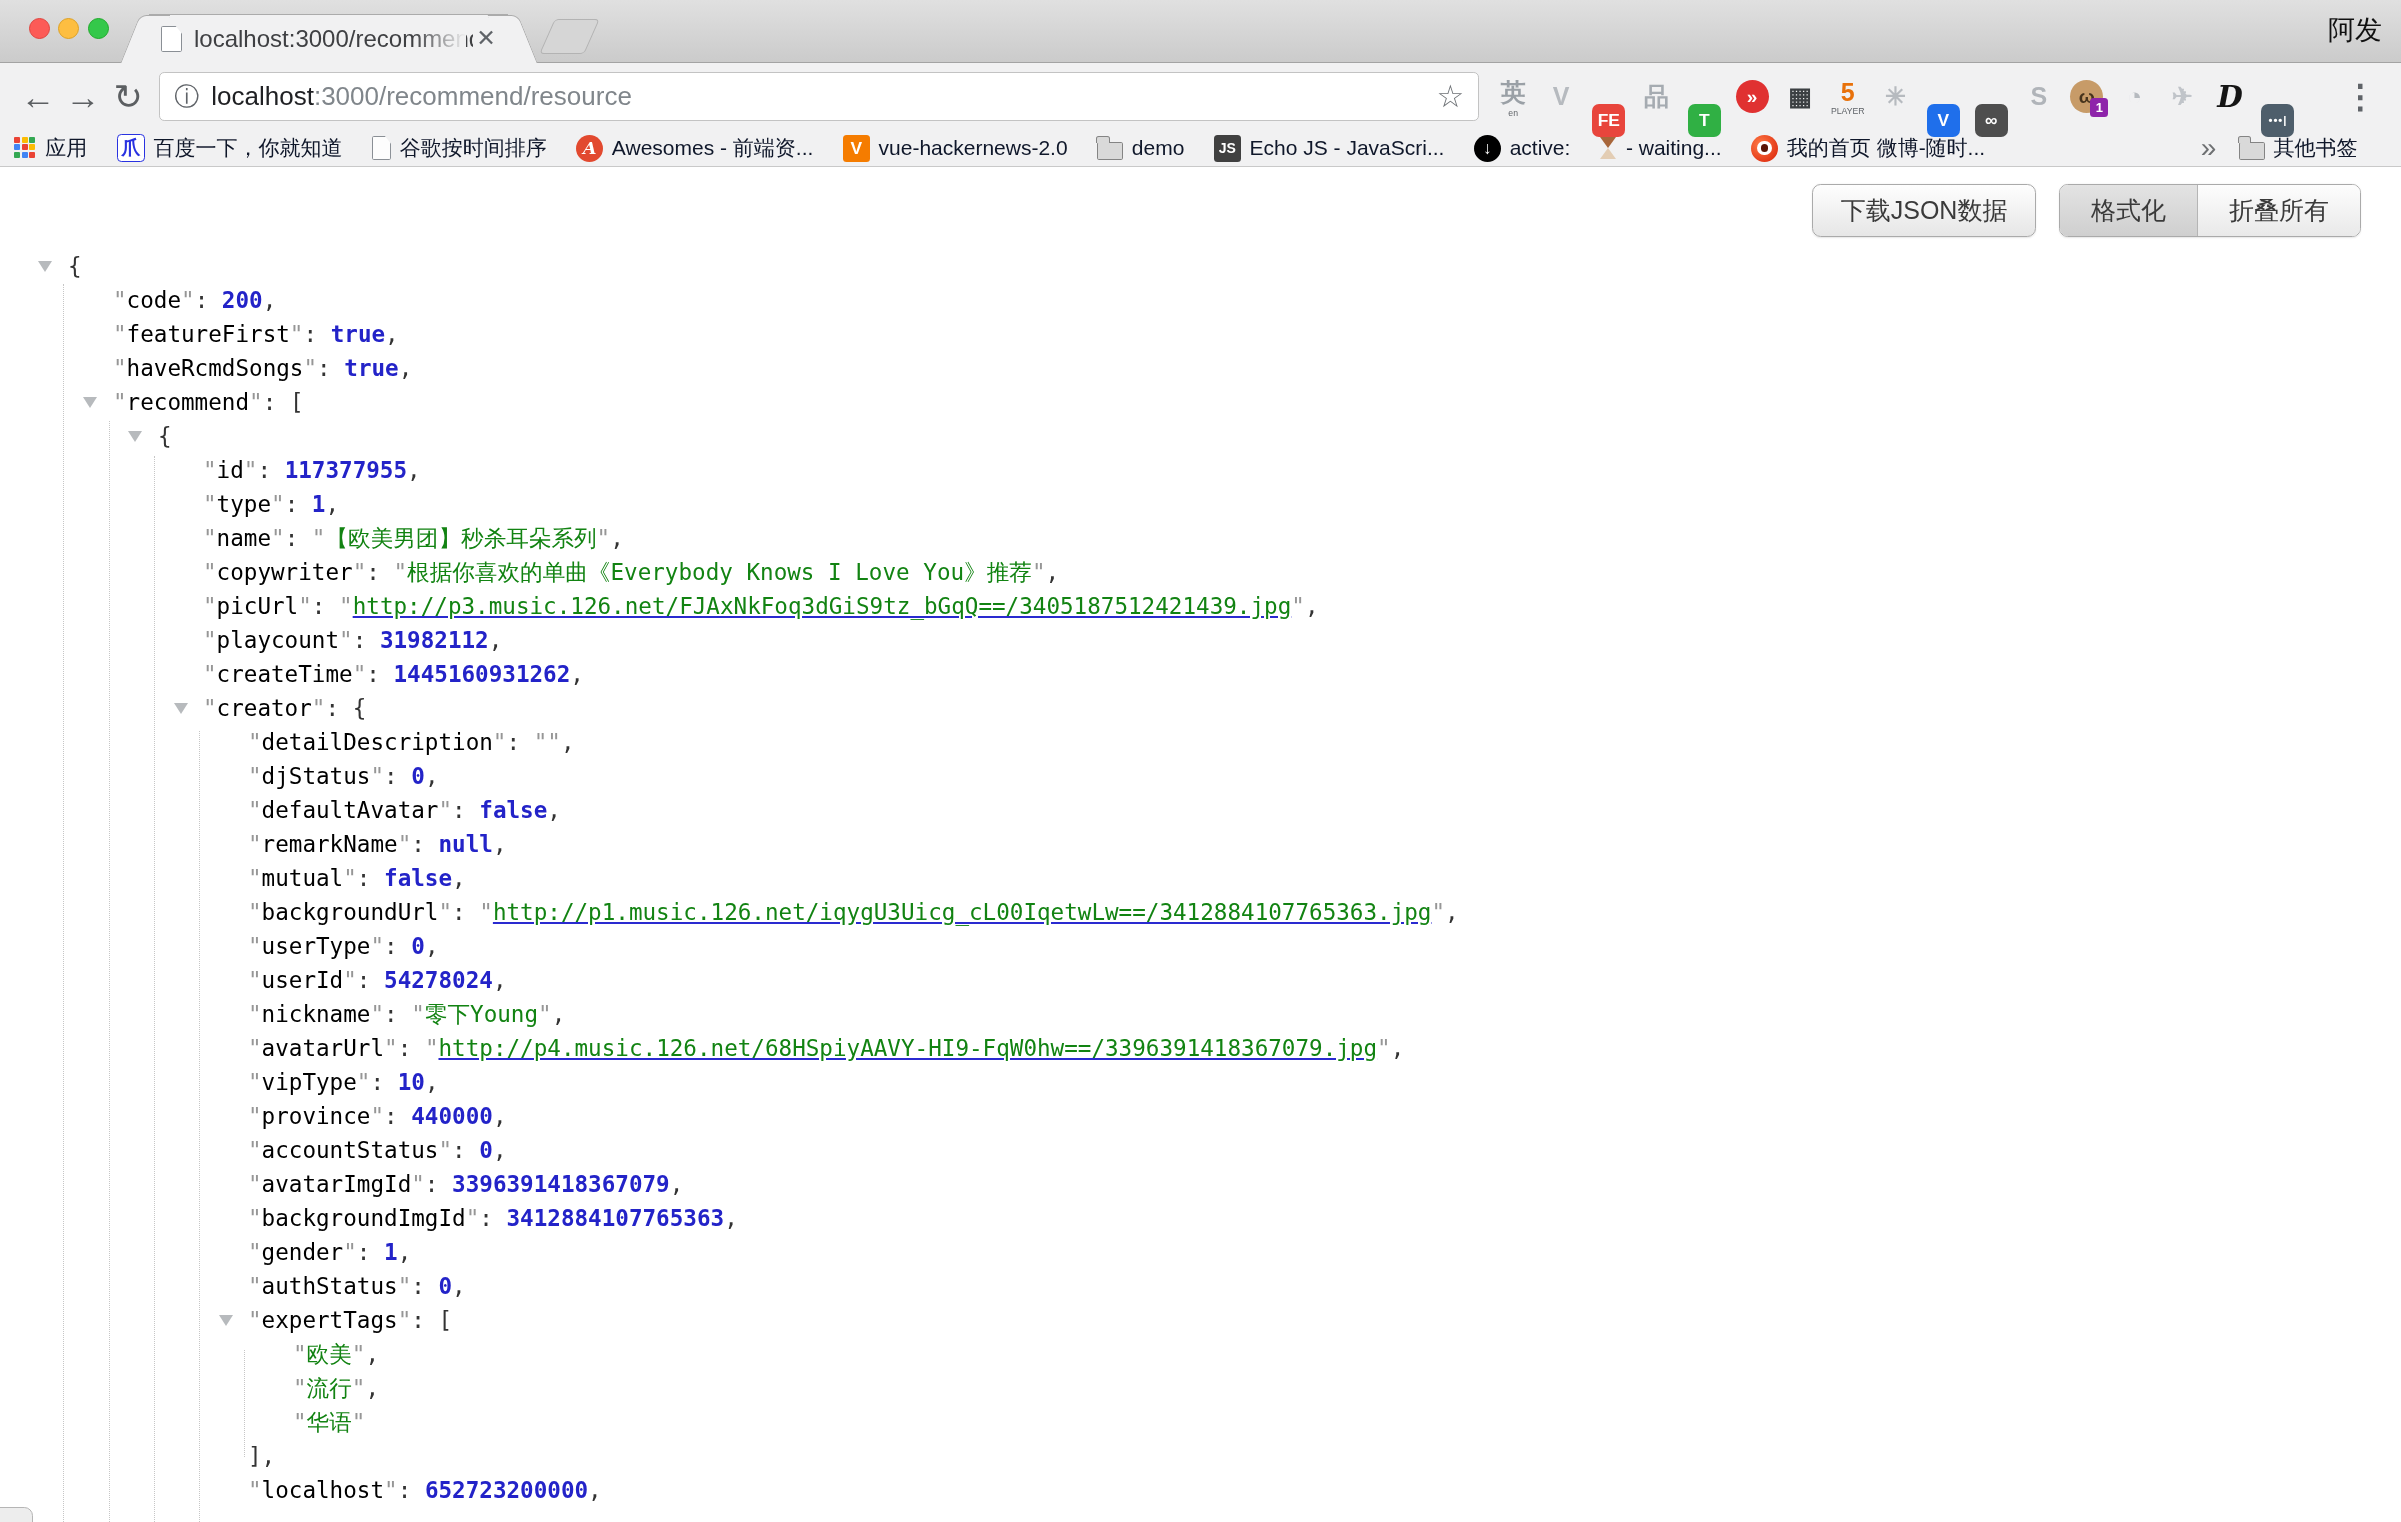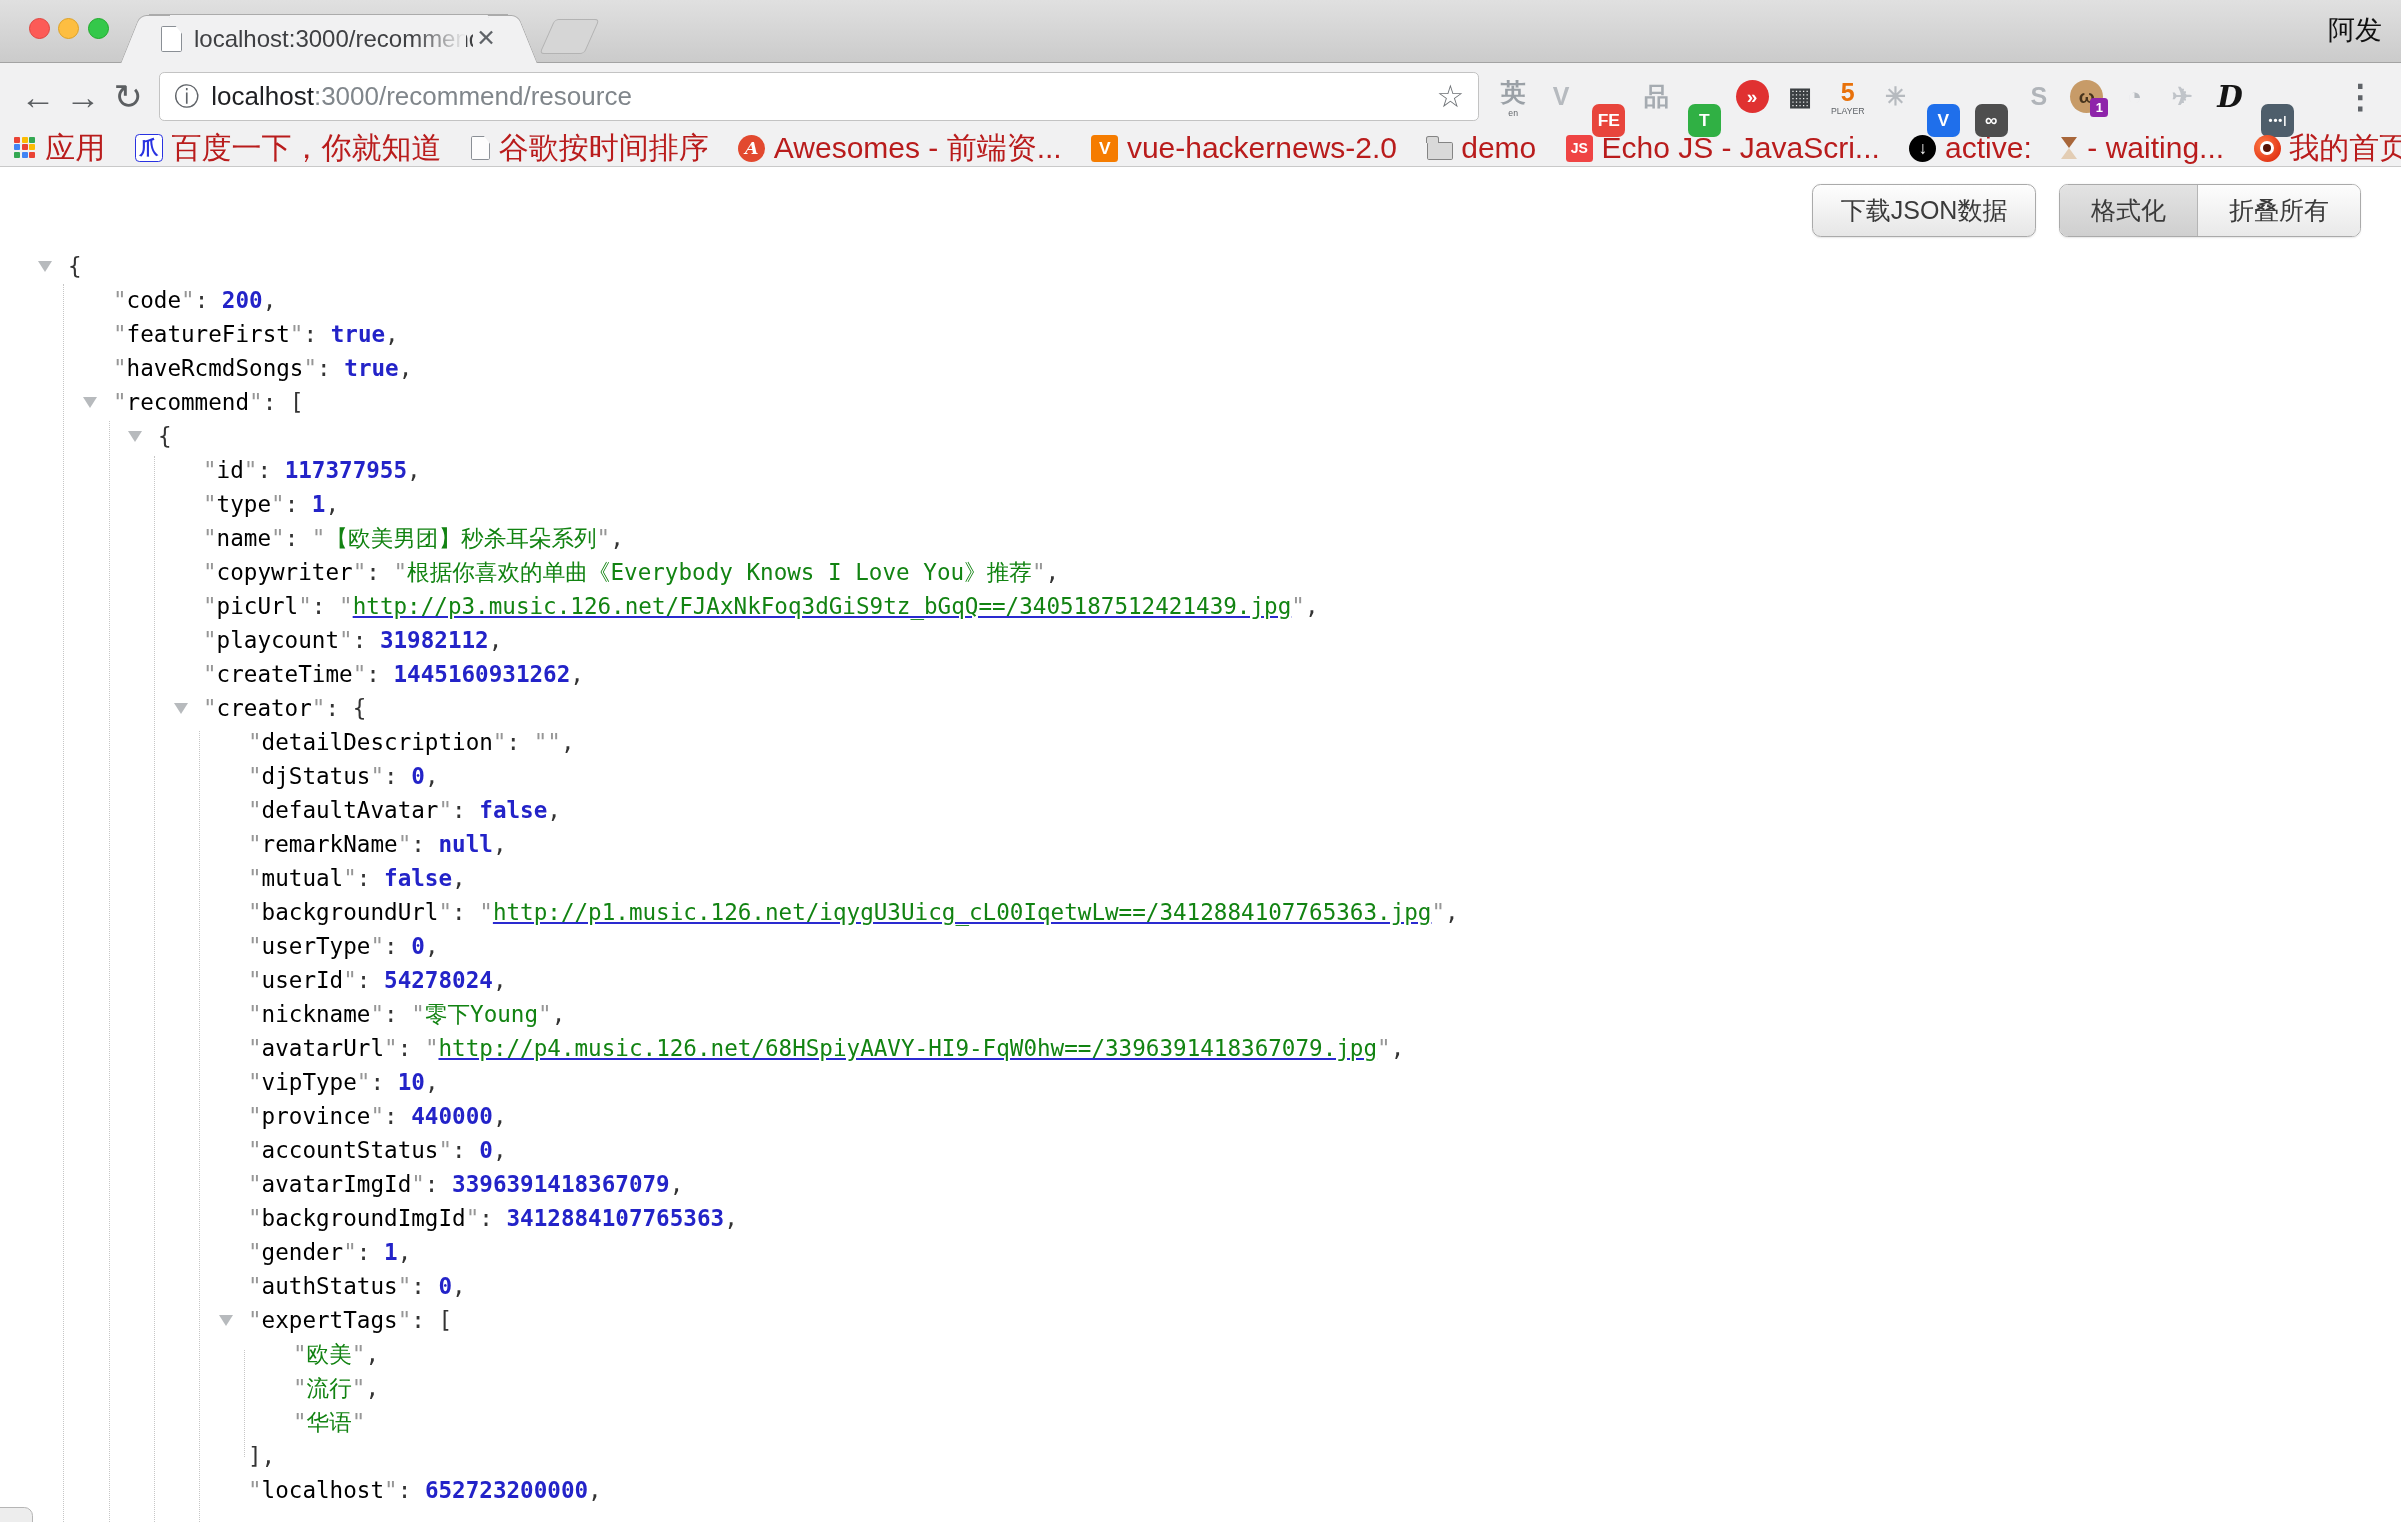--- a/index.html
+++ b/index.html
@@ -54,21 +54,21 @@
     background:#8e24aa; color:#fff; font-size:13px; font-weight:bold; border-radius:3.5px;
     display:flex; align-items:center; justify-content:center; padding:0 3.5px; }
   .ext.serif { font-family:"DejaVu Serif", serif; font-style:italic; font-size:29.5px; }
   .ext.small-t { font-size:11.3px; letter-spacing:0.9px; }
   .menu-dots { margin-left:auto; font-size:33px; font-weight:bold; color:#5f6368; padding:0 8.7px; }
 
   
   .bookmarks { height:37px; background:#f1f1f2; border-bottom:0.9px solid #c9c9c9;
     display:flex; align-items:center; padding:0 14px; }
   .bm { display:flex; align-items:center; margin-right:29.5px; flex:none; }
-  .bm-label { margin-left:8.7px; font-size:30px; color:#b91c1c; white-space:nowrap; }
+  .bm-label { margin-left:8.7px; font-size:21px; color:#0f172a; white-space:nowrap; }
   .bm-right { margin-left:auto; display:flex; align-items:center; }
   .overflow-chevron { font-size:28px; color:#6e7072; margin-right:22.6px; }
 
   .ic-apps { width:22.6px; height:22.6px; display:grid; grid-template-columns:repeat(3,6px);
     grid-template-rows:repeat(3,6px); gap:1.7px; }
   .ic-apps span { border-radius:0.9px; }
   .ic-apps span:nth-child(1){background:#ea4335}.ic-apps span:nth-child(2){background:#fbbc04}
   .ic-apps span:nth-child(3){background:#34a853}.ic-apps span:nth-child(4){background:#4285f4}
   .ic-apps span:nth-child(5){background:#ea4335}.ic-apps span:nth-child(6){background:#fbbc04}
   .ic-apps span:nth-child(7){background:#34a853}.ic-apps span:nth-child(8){background:#4285f4}
@@ -249,21 +249,21 @@
       </span>
       <span class="bm">
         <span class="ic-sq" style="background: rgb(245, 124, 0); font-size: 17.4px;">V</span>
         <span class="bm-label">vue-hackernews-2.0</span>
       </span>
       <span class="bm">
         <span class="ic-folder"></span>
         <span class="bm-label">demo</span>
       </span>
       <span class="bm">
-        <span class="ic-sq" style="background: #ef4444; font-size: 14px;">JS</span>
+        <span class="ic-sq" style="background: #404040; font-size: 14px;">JS</span>
         <span class="bm-label">Echo JS - JavaScri...</span>
       </span>
       <span class="bm">
         <span class="ic-round" style="background: rgb(0, 0, 0); font-size: 17.4px;">↓</span>
         <span class="bm-label">active:</span>
       </span>
       <span class="bm">
         <span class="ic-hourglass"></span>
         <span class="bm-label">- waiting...</span>
       </span>

